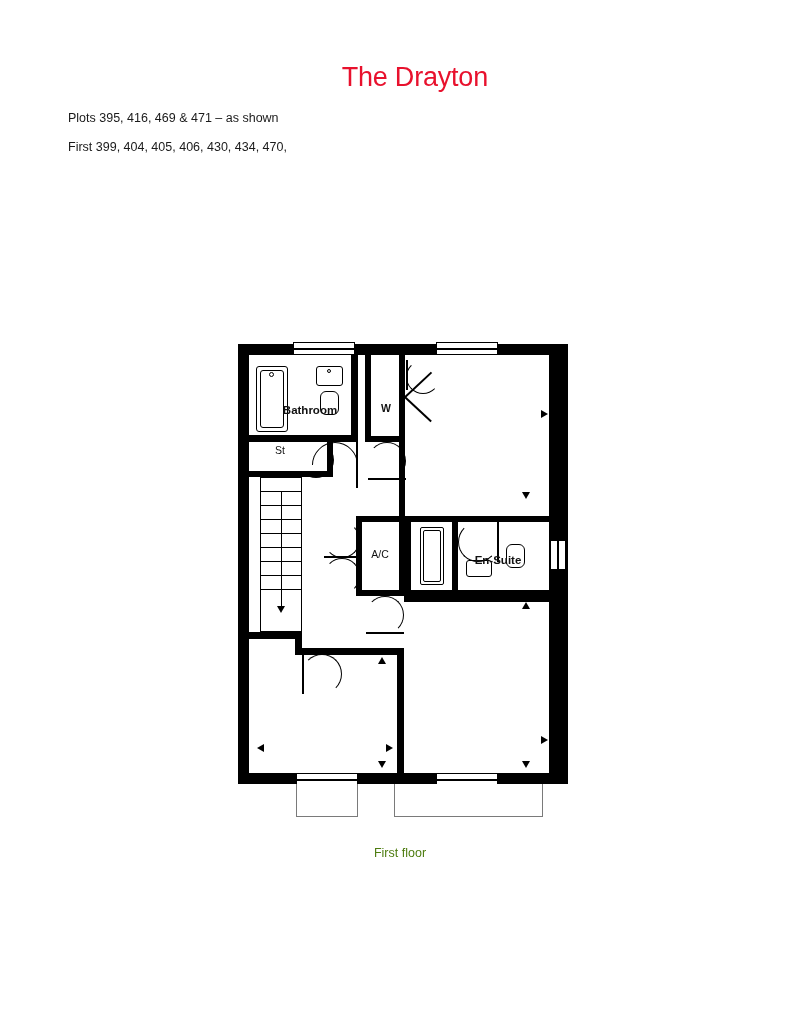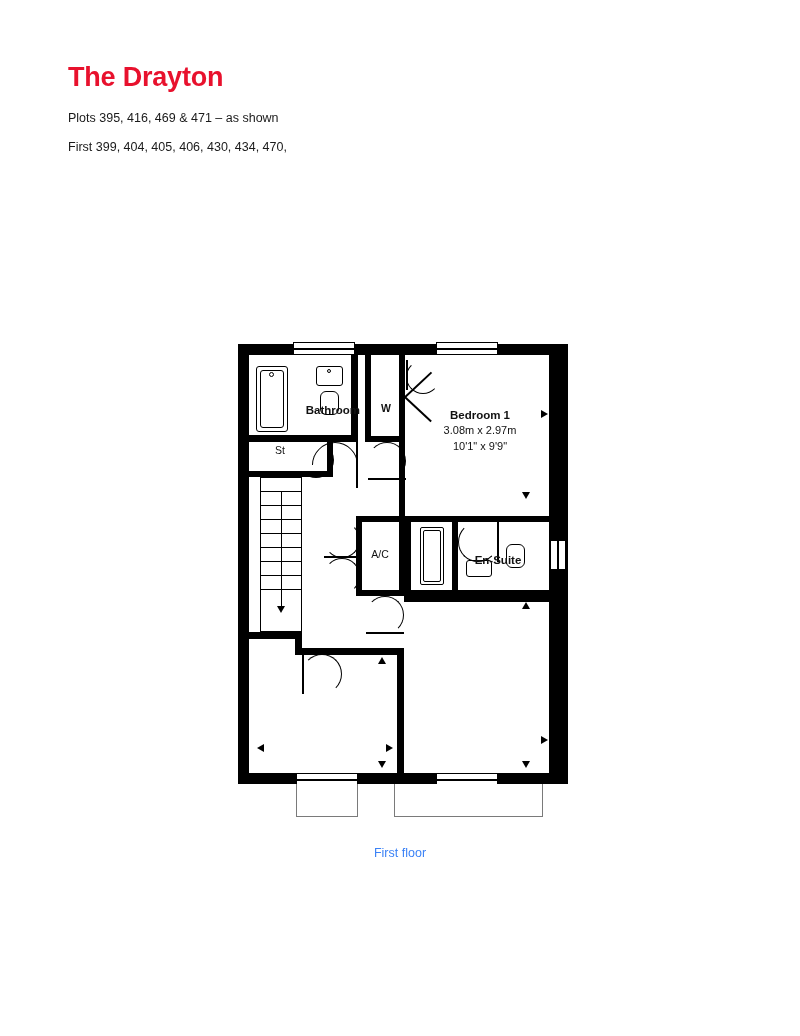--- a/index.html
+++ b/index.html
@@ -18,24 +18,25 @@
 
   
   .header {
     position: absolute;
     left: 68px;
     top: 62px;
     width: 420px;
   }
   .title {
     font-size: 27px;
-    font-weight: bold;
+    font-weight: normal;
     color: #e8112d;
-    margin: 0 0 16px 0;
+    margin: 0 0 16px 16px;
     letter-spacing: -0.2px;
+    text-align: right;
   }
   .subline {
     font-size: 12.5px;
     color: #1a1a1a;
     margin: 4px 0 11px 0;
     line-height: 1.45;
   }
 
   
   .plan {
@@ -134,21 +135,21 @@
   .arw-u { border-left: 4px solid transparent; border-right: 4px solid transparent; border-bottom: 7px solid #000; }
   .arw-d { border-left: 4px solid transparent; border-right: 4px solid transparent; border-top: 7px solid #000; }
 
   .caption {
     position: absolute;
     left: 0;
     top: 846px;
     width: 800px;
     text-align: center;
     font-size: 12.5px;
-    color: #3b82f6;
+    color: #4d7c0f;
   }
 
   
   .stair-step {
     position: absolute;
     background: #000000;
     height: 1px;
   }
 </style>
 </head>
@@ -280,35 +281,30 @@
 
   <div class="arw arw-r" style="left:303px; top:392px;"></div>
   <div class="arw arw-u" style="left:284px; top:258px;"></div>
   <div class="arw arw-d" style="left:284px; top:417px;"></div>
 
   <div class="arw arw-l" style="left:19px; top:400px;"></div>
   <div class="arw arw-r" style="left:148px; top:400px;"></div>
   <div class="arw arw-d" style="left:140px; top:417px;"></div>
   <div class="arw arw-u" style="left:140px; top:313px;"></div>
 
-  <div class="room" style="left:22px; top:58px; width:100px;text-align:right;">
+  <div class="room" style="left:22px; top:58px; width:100px;">
     <div class="nm">Bathroom</div>
   </div>
 
   <div class="small-lbl" style="left:133px; top:58px; width:30px;">W</div>
 
   <div class="small-lbl" style="left:27px; top:100px; width:30px; font-weight:normal;">St</div>
 
   <div class="small-lbl" style="left:122px; top:204px; width:40px; font-weight:normal;">A/C</div>
 
-  <div class="room" style="left:177px; top:63px; width:130px;">
-    <div class="nm">Bedroom 1</div>
-    <div class="dm">3.08m x 2.97m</div>
-    <div class="dm">10'1" x 9'9"</div>
-  </div>
 
   <div class="room" style="left:210px; top:208px; width:100px;">
     <div class="nm">En-Suite</div>
   </div>
 
 
 
 </div>
 
 <div class="caption">First floor</div>

